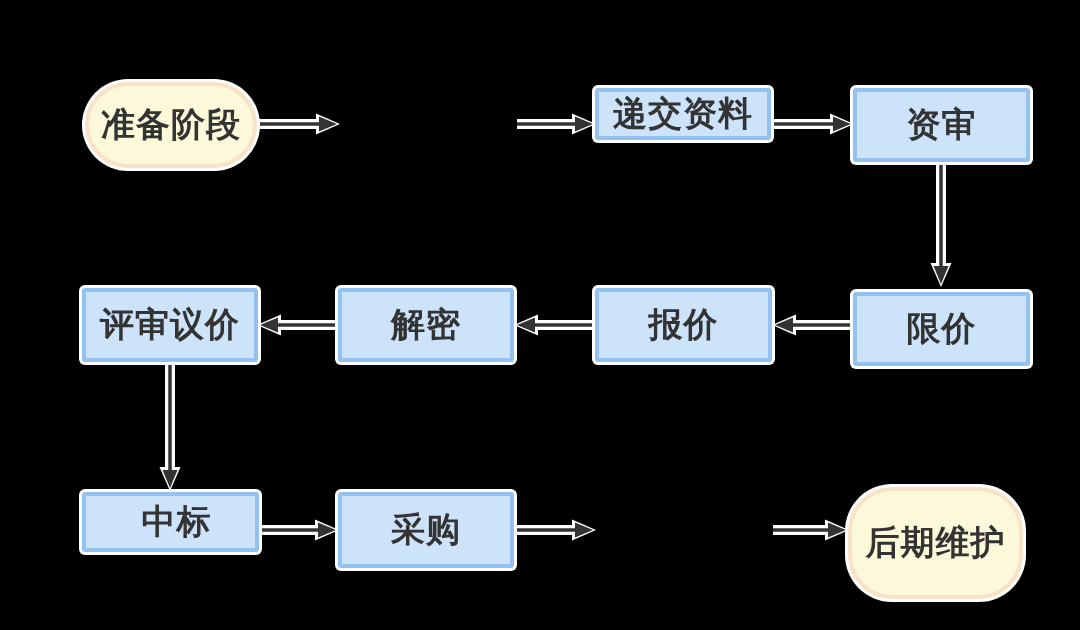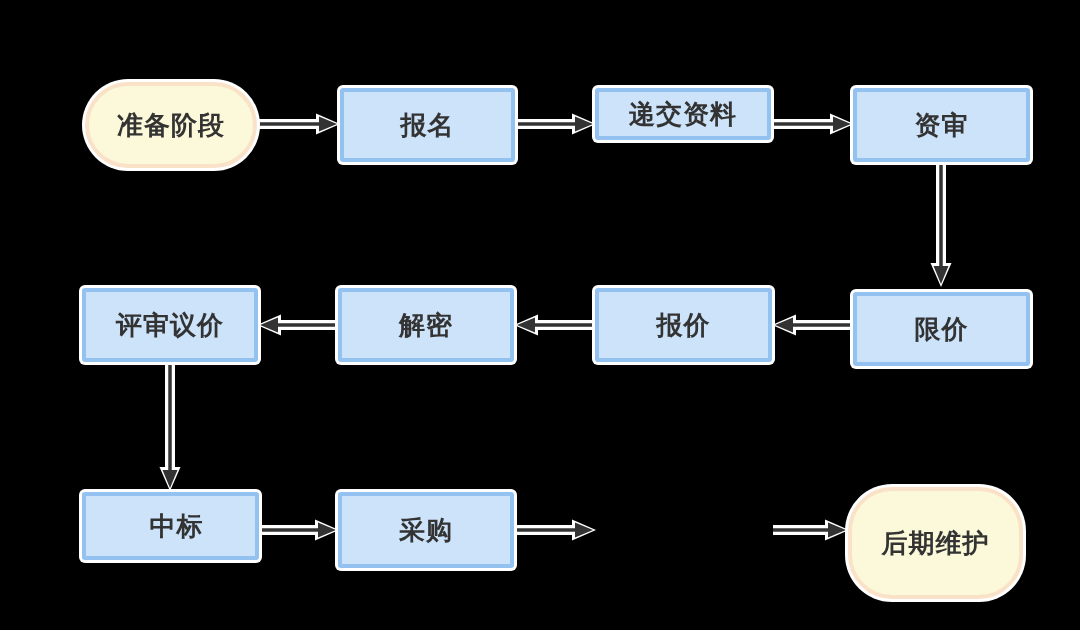--- a/index.html
+++ b/index.html
@@ -4,21 +4,21 @@
 <style>
   html,body{margin:0;padding:0;}
   body{background:#000;font-family:"Liberation Sans","DejaVu Sans",sans-serif;}
   .canvas{position:relative;width:1080px;height:630px;background:var(--background,#000);overflow:hidden;}
   .arrow-layer{position:absolute;left:0;top:0;z-index:1;}
   .arrow-halo-line{stroke:var(--halo-color,#fff);stroke-width:10;fill:none;}
   .arrow-halo-head{fill:var(--halo-color,#fff);stroke:none;}
   .arrow-line{stroke:var(--arrow-color,#333);stroke-width:3.5;fill:none;}
   .arrow-head{fill:var(--arrow-color,#333);stroke:none;}
   .node{position:absolute;box-sizing:border-box;z-index:2;display:flex;align-items:center;justify-content:center;
-        font-weight:bold;font-size:26px;letter-spacing:1px;color:var(--text-color,#333);}
+        font-weight:bold;font-size:34px;letter-spacing:1px;color:var(--text-color,#333);}
   .process{background:var(--process-fill,#cce3fa);border:4px solid var(--process-border,#93c1f0);
            border-radius:3px;box-shadow:0 0 0 3px var(--halo-color,#fff);}
   .terminal{background:var(--terminal-fill,#fbf9d9);border:4px solid var(--terminal-border,#fae2c8);
             border-radius:46px;box-shadow:0 0 0 3px var(--halo-color,#fff);}
 </style>
 </head>
 <body>
 
 <div class="canvas">
 
@@ -87,44 +87,41 @@
       <line class="arrow-halo-line" x1="773" y1="530" x2="827" y2="530"></line>
       <polygon class="arrow-halo-head" points="849,530 825,519.5 825,540.5"></polygon>
       <line class="arrow-line" x1="773" y1="530" x2="829" y2="530"></line>
       <polygon class="arrow-head" points="846,530 828,522.5 828,537.5"></polygon>
     </g>
   </svg>
 
   <div class="node terminal" style="left:85px;top:82px;width:172px;height:86px;border-radius:43px;">
     <span>准备阶段</span>
   </div>
-  <div class="node process" style="left:340px;top:88px;width:175px;height:74px;">
-    <span>报名</span>
-  </div>
   <div class="node process" style="left:595px;top:88px;width:176px;height:52px;">
     <span>递交资料</span>
   </div>
   <div class="node process" style="left:853px;top:88px;width:177px;height:74px;">
     <span>资审</span>
   </div>
 
   <div class="node process" style="left:853px;top:292px;width:177px;height:74px;">
     <span>限价</span>
   </div>
   <div class="node process" style="left:595px;top:288px;width:177px;height:74px;">
     <span>报价</span>
   </div>
   <div class="node process" style="left:338px;top:288px;width:176px;height:74px;">
     <span>解密</span>
   </div>
   <div class="node process" style="left:82px;top:288px;width:176px;height:74px;">
     <span>评审议价</span>
   </div>
 
-  <div class="node process" style="left:82px;top:492px;width:177px;height:68px;padding-left:12px;">
+  <div class="node process" style="left:82px;top:492px;width:177px;height:60px;padding-left:12px;">
     <span>中标</span>
   </div>
   <div class="node process" style="left:338px;top:492px;width:176px;height:76px;">
     <span>采购</span>
   </div>
   <div class="node terminal" style="left:848px;top:487px;width:175px;height:112px;border-radius:44px;">
     <span>后期维护</span>
   </div>
 
 </div>

